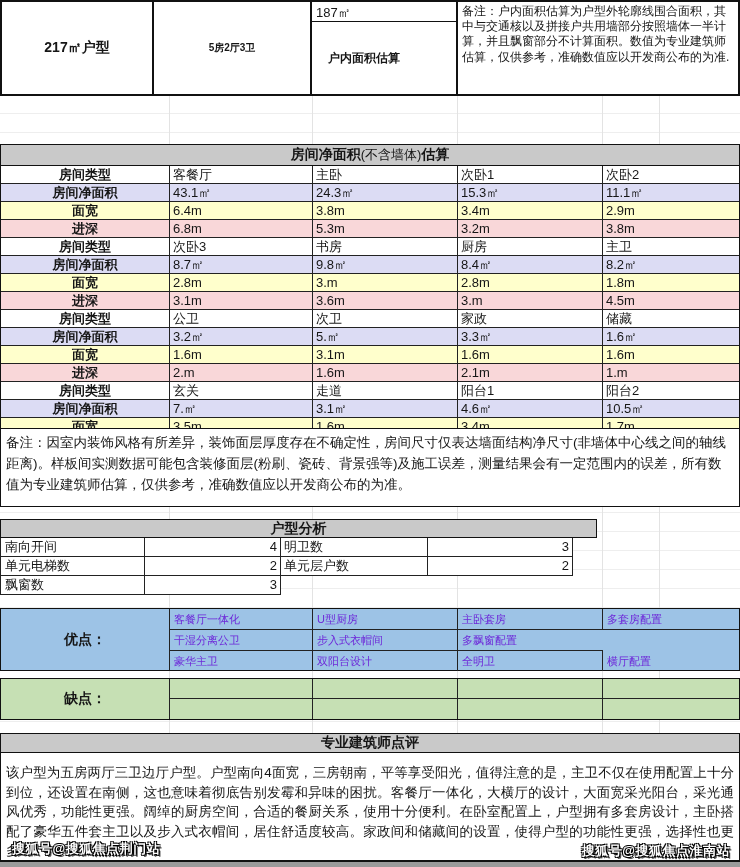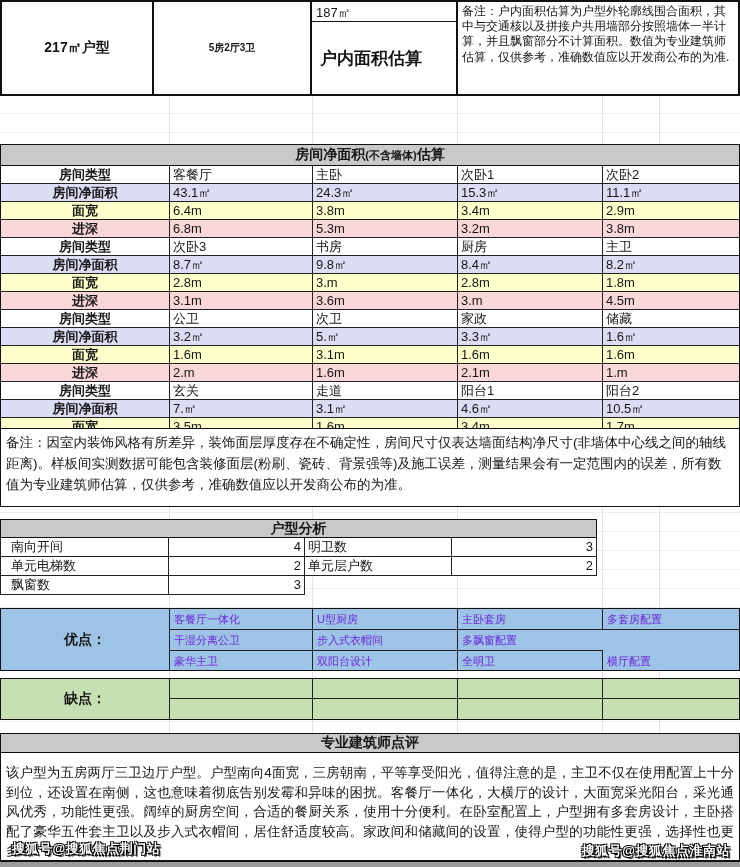--- a/index.html
+++ b/index.html
@@ -19,47 +19,47 @@
   }
   .sec{position:absolute;background:#fff;box-sizing:border-box;}
   
   .toptab{top:0;left:0;width:740px;height:96px;display:flex;border:2px solid #111;}
   .toptab .tcell{box-sizing:border-box;border-right:2px solid #111;}
   .toptab .tcell:last-child{border-right:none;}
   .tc1{width:152px;display:flex;align-items:center;justify-content:center;font-weight:bold;font-size:14px;}
   .tc2{width:158px;display:flex;align-items:center;justify-content:center;font-weight:bold;font-size:10px;}
   .tc3{width:146px;display:flex;flex-direction:column;}
   .tc3 .t3a{height:20px;border-bottom:1.5px solid #111;font-size:13px;padding:2px 0 0 4px;box-sizing:border-box;}
-  .tc3 .t3b{flex:1;display:flex;align-items:center;font-weight:bold;font-size:17px;padding-left:8px;}
+  .tc3 .t3b{flex:1;display:flex;align-items:center;font-weight:bold;font-size:12px;padding-left:16px;}
   .tc4{flex:1;font-size:12px;line-height:15.2px;padding:2px 4px;}
   
   .roomtab{top:112px;left:0;width:740px;height:310px;border:1.5px solid #111;margin-top:32px;}
   .mt-title{height:20px;background:#c9c9c9;border-bottom:1px solid #111;display:flex;align-items:center;justify-content:center;font-weight:bold;font-size:14px;}
-  .mt-title .small{font-size:11px;font-weight:bold;}
+  .mt-title .small{font-size:13px;font-weight:normal;}
   .mt-row{display:flex;height:18px;}
   .mt-row>div{box-sizing:border-box;border-right:1px solid #222;border-bottom:1px solid #222;overflow:hidden;white-space:nowrap;}
   .mt-row>div:last-child{border-right:none;}
   .mt-row .lab{width:169px;text-align:center;font-weight:bold;font-size:13px;line-height:17px;}
   .mt-row .c{font-size:13px;line-height:17px;padding-left:3px;}
   .mt-row .c2{width:143px;}
   .mt-row .c3{width:145px;}
   .mt-row .c4{width:145px;}
   .mt-row .c5{flex:1;}
   .row-area>div{background:#dcdcf4;}
   .row-width>div{background:#ffffcc;}
   .row-depth>div{background:#f9d7d9;}
   
   .remark{top:428px;left:0;width:740px;height:79px;border:1.5px solid #111;font-size:13.5px;line-height:21px;padding:3px 5px;}
   
   .analysis{top:519px;left:0;width:597px;height:77px;background:transparent;}
   .an-title{height:19px;background:#c9c9c9;border:1px solid #111;box-sizing:border-box;display:flex;align-items:center;justify-content:center;font-weight:bold;font-size:14px;}
   .an-row{display:flex;height:19px;}
   .an-row>div{box-sizing:border-box;font-size:13px;line-height:17px;background:#fff;border:1px solid #222;border-top:none;}
   .an-row>div.ghost{border:none;background:transparent;}
-  .an-l1{width:169px;padding-left:10px;}
+  .an-l1{width:145px;padding-left:4px;}
   .an-v1{width:136px;text-align:right;padding-right:3px;border-left:none !important;}
   .an-l2{width:147px;padding-left:3px;border-left:none !important;}
   .an-v2{width:145px;text-align:right;padding-right:3px;border-left:none !important;}
   
   .feattab{left:0;width:740px;display:flex;border:1.5px solid #111;}
   .pros{top:608px;height:63px;background:#9dc3e6;}
   .cons{top:678px;height:42px;background:#c6e0b4;}
   .feat-label{width:169px;display:flex;align-items:center;justify-content:center;font-weight:bold;font-size:14px;border-right:1px solid #222;box-sizing:border-box;}
   .feat-grid{flex:1;display:flex;flex-direction:column;}
   .feat-row{display:flex;flex:1;}

